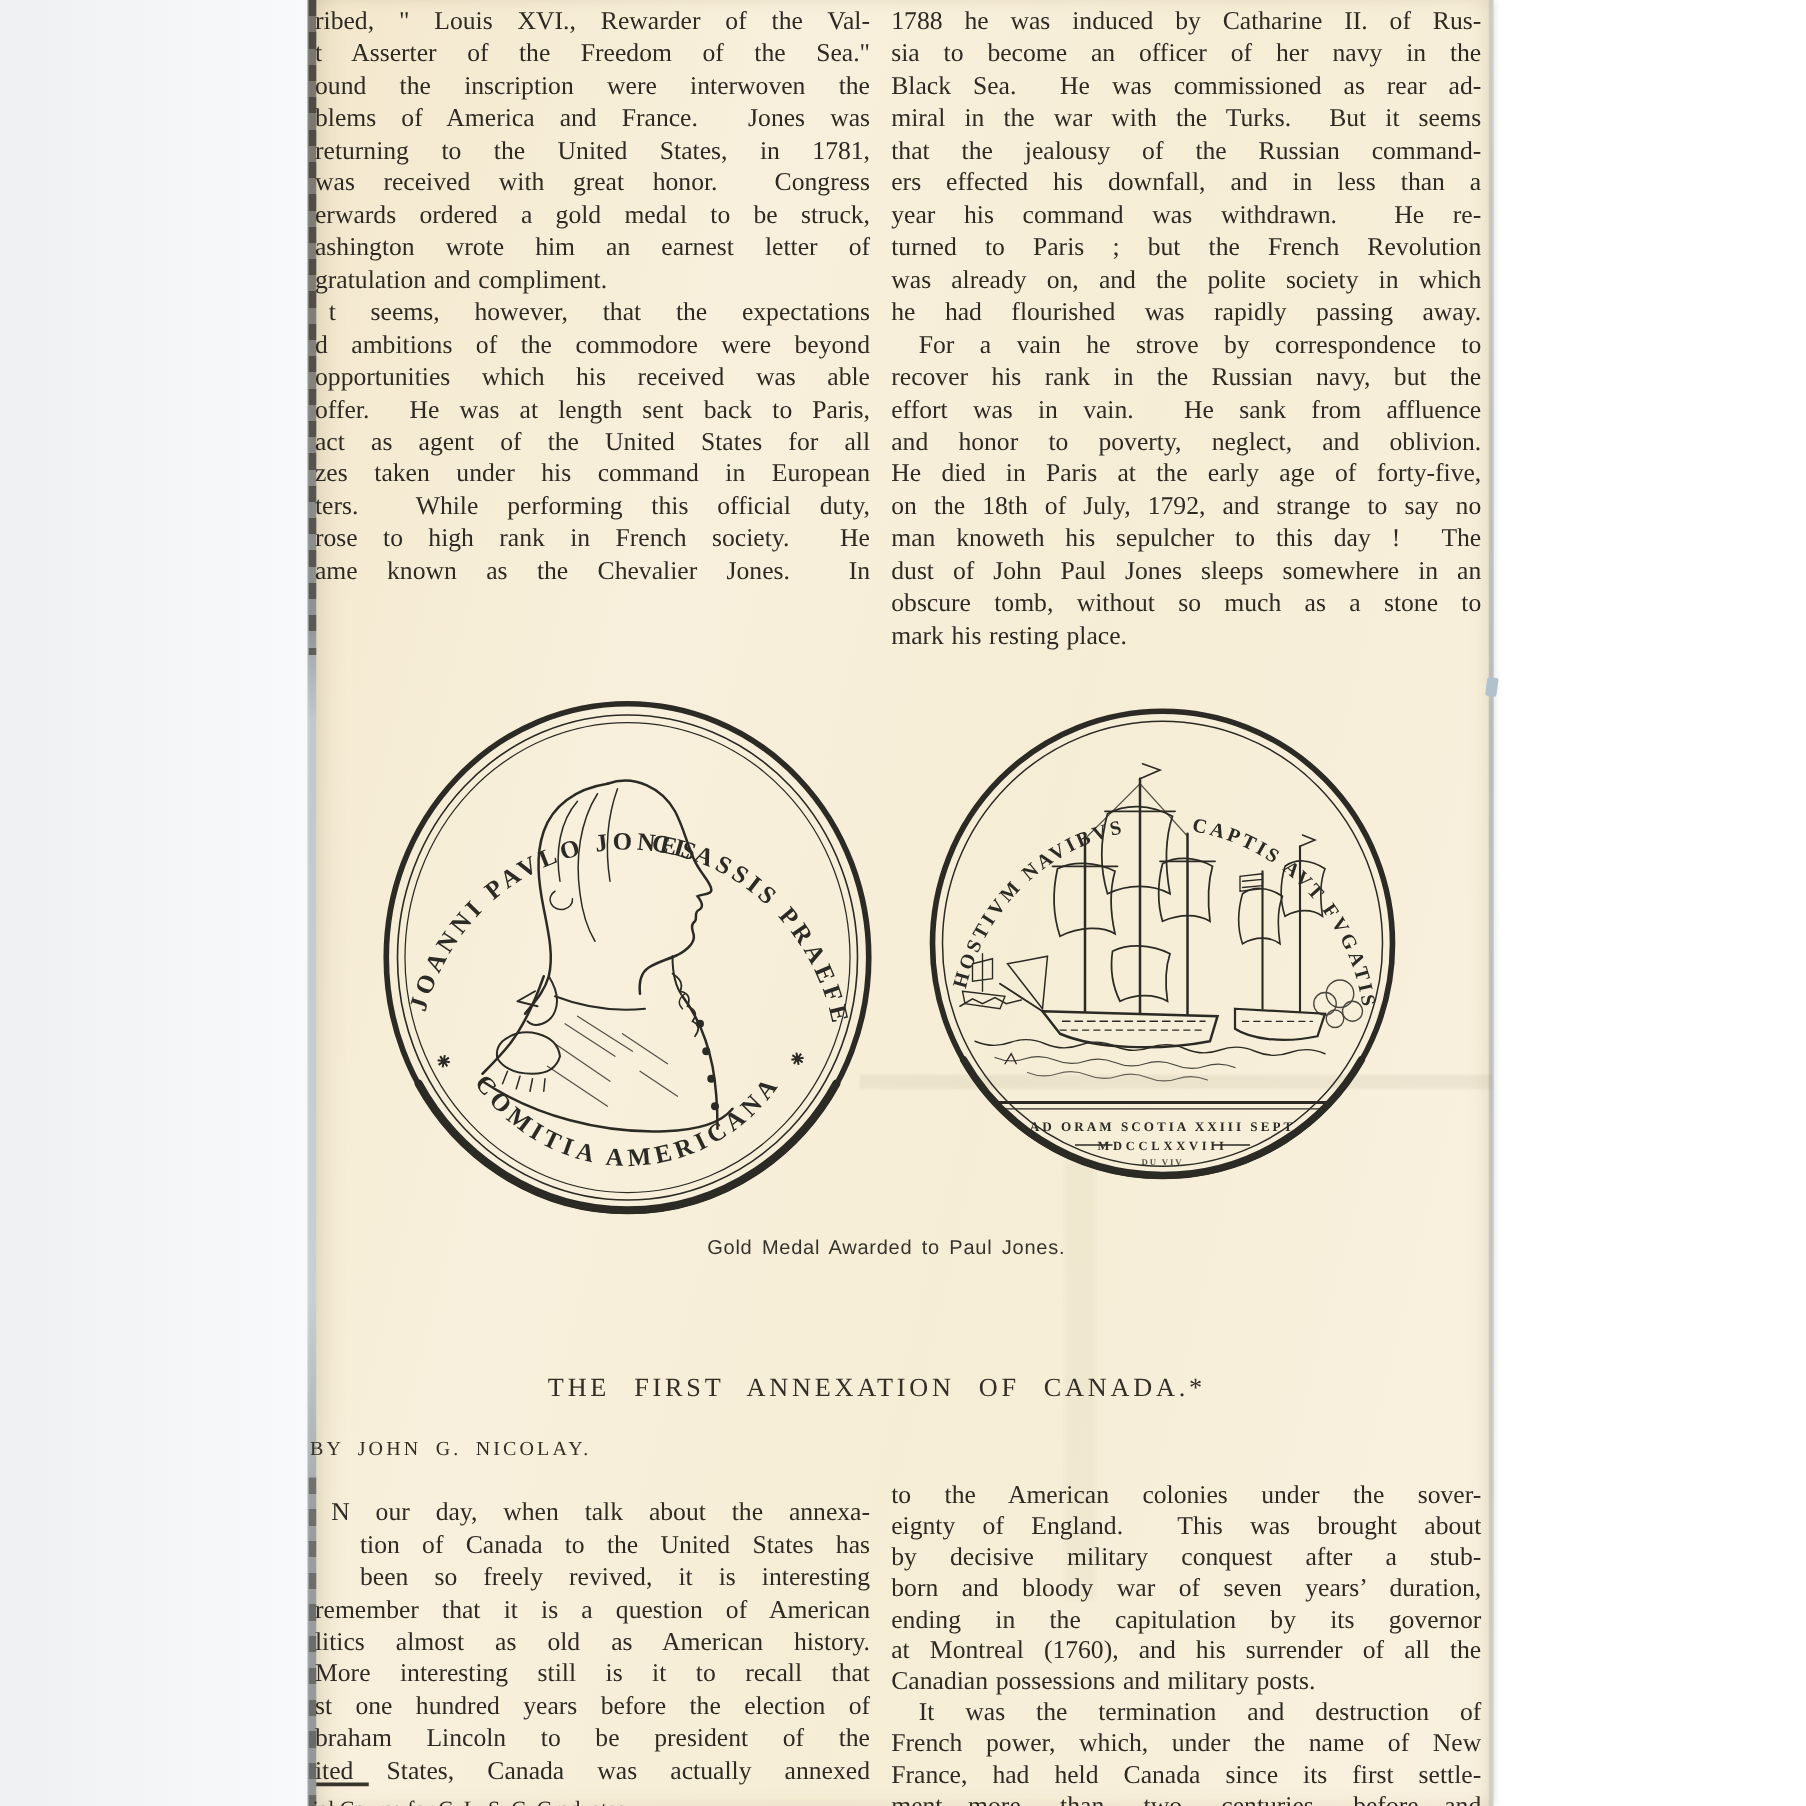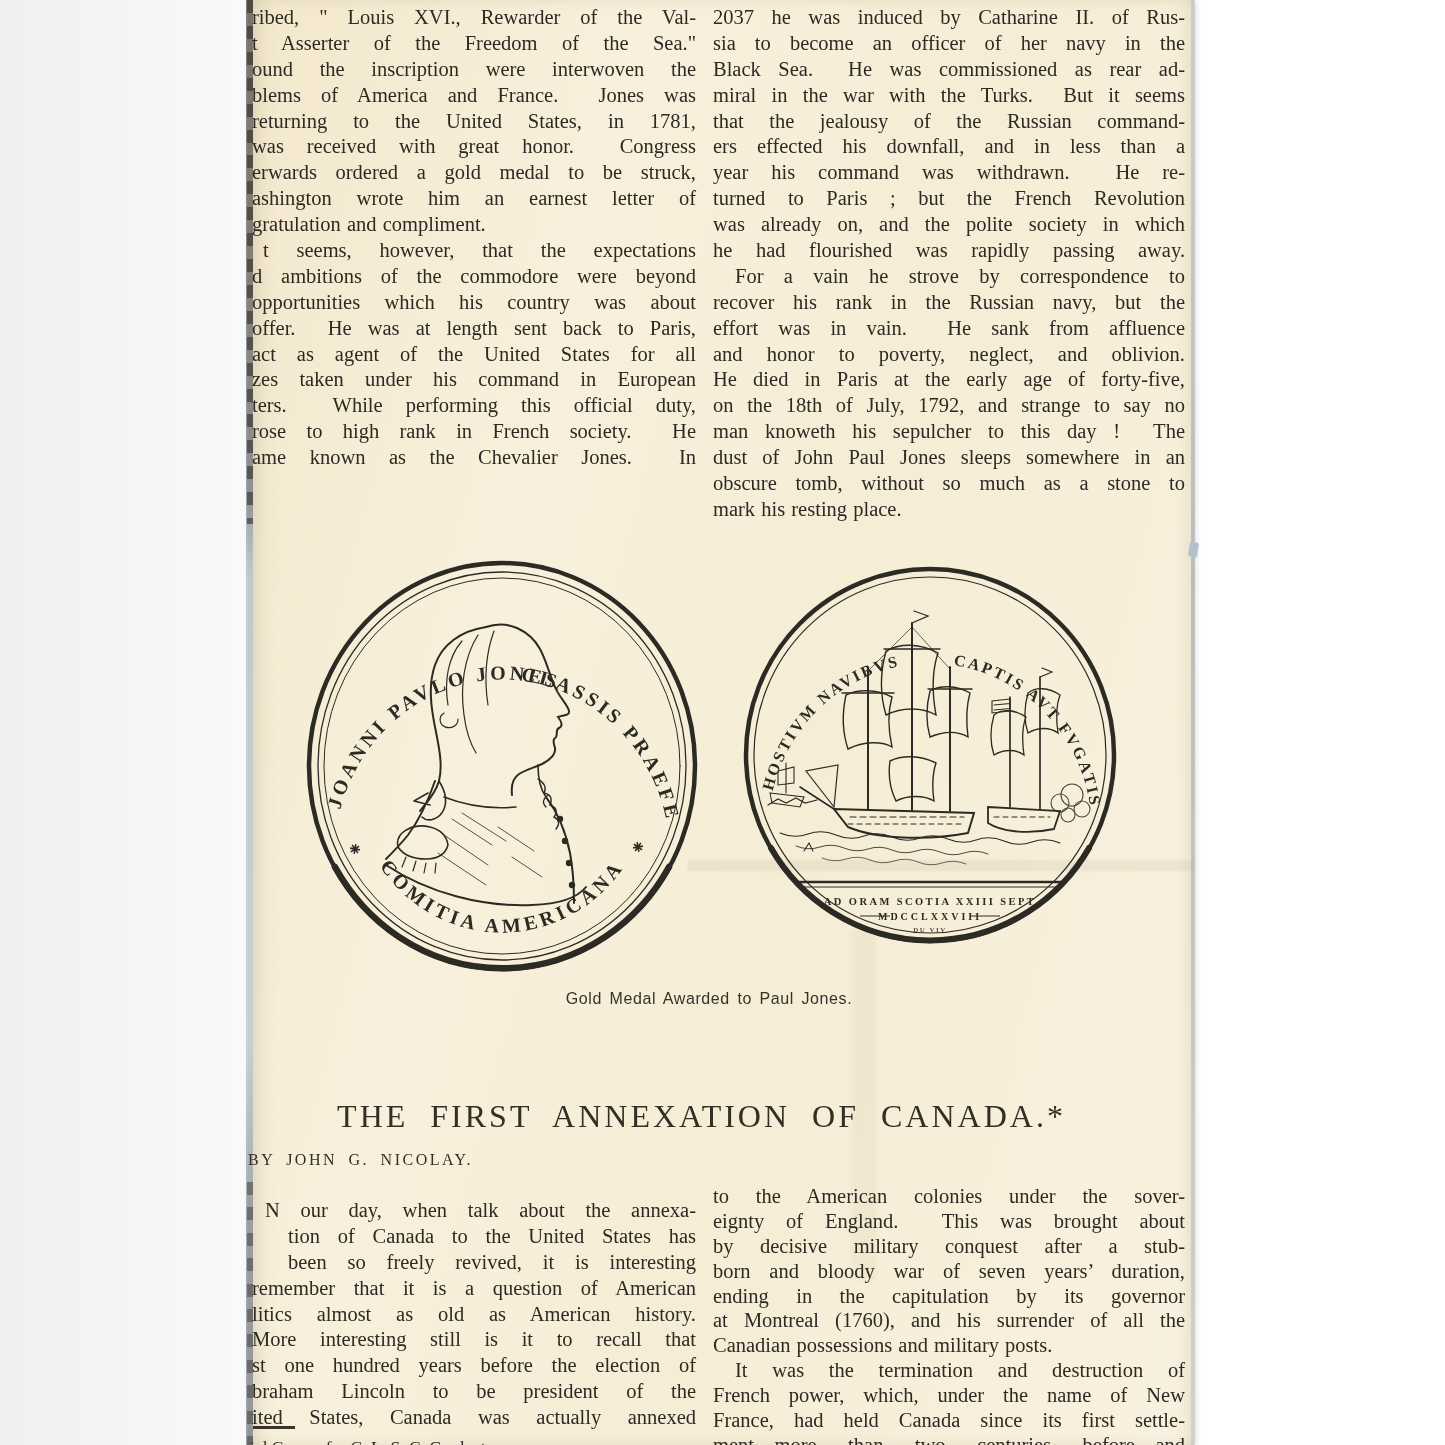--- a/index.html
+++ b/index.html
@@ -76,21 +76,21 @@
   .figure-caption{
     position:absolute;left:0;top:969px;width:946px;box-sizing:border-box;
     padding-right:24px;text-align:center;
     font-family:"Liberation Sans",sans-serif;font-size:16px;color:#35322b;
     letter-spacing:.6px;word-spacing:2.5px;margin-top:21px;
   }
   
   .article-title{
     position:absolute;left:0;top:1098px;width:946px;box-sizing:border-box;
     padding-right:39px;text-align:center;margin:0;
-    font-size:32px;font-weight:400;color:#332e26;
+    font-size:21px;font-weight:400;color:#332e26;
     letter-spacing:3px;word-spacing:11px;
   }
   .article-byline{
     position:absolute;left:0;top:1151px;width:946px;box-sizing:border-box;
     padding-right:26px;text-align:left;
     font-size:16px;color:#332e26;letter-spacing:2.5px;word-spacing:5px;
   }
   
   .footnote-rule{
     position:absolute;left:5px;top:1426px;width:42px;height:3px;background:#38342c;
@@ -119,30 +119,30 @@
         <div class="line">t Asserter of the Freedom of the Sea."</div>
         <div class="line">ound the inscription were interwoven the</div>
         <div class="line">blems of America and France.&nbsp; Jones was</div>
         <div class="line">returning to the United States, in 1781,</div>
         <div class="line">was received with great honor.&nbsp; Congress</div>
         <div class="line">erwards ordered a gold medal to be struck,</div>
         <div class="line">ashington wrote him an earnest letter of</div>
         <div class="line nj">gratulation and compliment.</div>
         <div class="line ind-s">t seems, however, that the expectations</div>
         <div class="line">d ambitions of the commodore were beyond</div>
-        <div class="line">opportunities which his country was about</div>
+        <div class="line">opportunities which his received was able</div>
         <div class="line">offer.&nbsp; He was at length sent back to Paris,</div>
         <div class="line">act as agent of the United States for all</div>
         <div class="line">zes taken under his command in European</div>
         <div class="line">ters.&nbsp; While performing this official duty,</div>
         <div class="line">rose to high rank in French society.&nbsp; He</div>
         <div class="line">ame known as the Chevalier Jones.&nbsp; In</div>
       </div>
     <div class="col t-right">
-        <div class="line">2037 he was induced by Catharine II. of Rus-</div>
+        <div class="line">1788 he was induced by Catharine II. of Rus-</div>
         <div class="line">sia to become an officer of her navy in the</div>
         <div class="line">Black Sea.&nbsp; He was commissioned as rear ad-</div>
         <div class="line">miral in the war with the Turks.&nbsp; But it seems</div>
         <div class="line">that the jealousy of the Russian command-</div>
         <div class="line">ers effected his downfall, and in less than a</div>
         <div class="line">year his command was withdrawn.&nbsp; He re-</div>
         <div class="line">turned to Paris ; but the French Revolution</div>
         <div class="line">was already on, and the polite society in which</div>
         <div class="line">he had flourished was rapidly passing away.</div>
         <div class="line ind">For a vain he strove by correspondence to</div>

